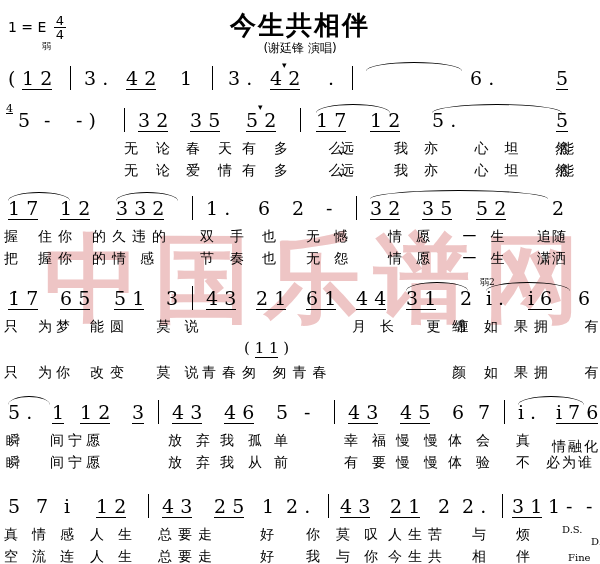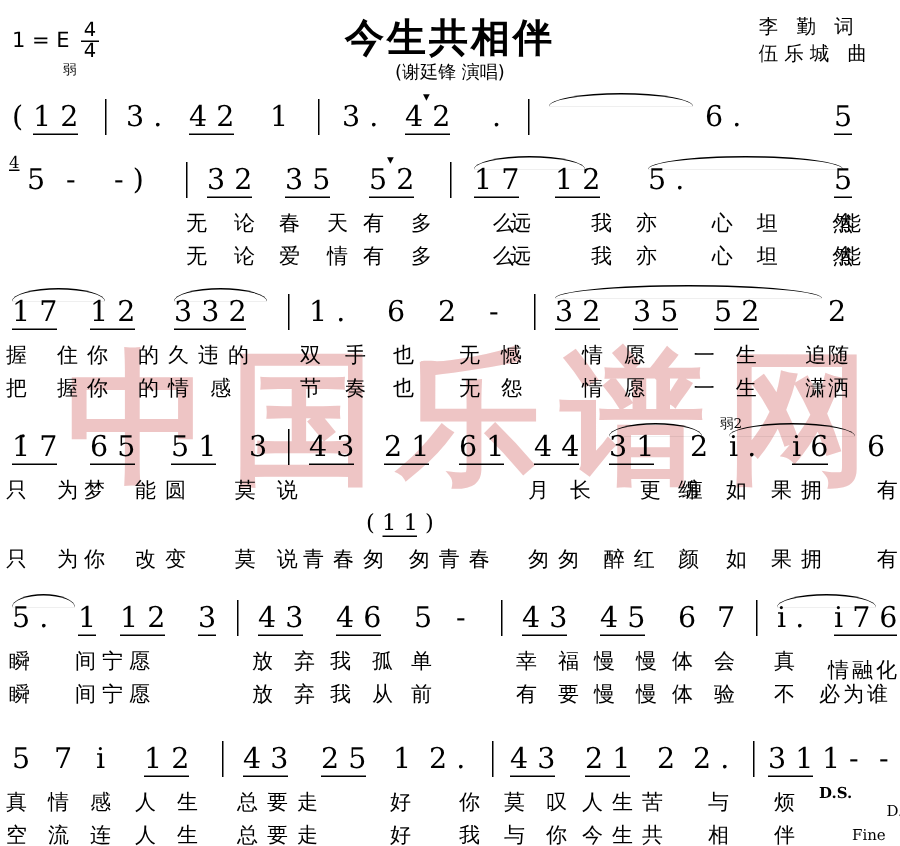--- a/index.html
+++ b/index.html
@@ -166,24 +166,20 @@
     <span>1 = E</span>
     <span class="frac">
       <span class="num">4</span>
       <span class="den">4</span>
     </span>
   </div>
   <div class="tiny" style="left:42px; top:40px;">弱</div>
 
   <div class="title">今生共相伴</div>
   <div class="subtitle">(谢廷锋 演唱)</div>
-  <div class="credits">
-    <div>李 勤 词</div>
-    <div>伍乐城 曲</div>
-  </div>
 
   <div class="row" style="top:66px;">
     <div class="notes">
       <span class="tok" style="left:8px; top:2px;">(</span>
       <span class="tok u1" style="left:22px; top:2px;">1 2</span>
       <span class="bar" style="left:70px;"></span>
       <span class="tok" style="left:84px; top:2px;">3 .</span>
       <span class="tok u1" style="left:126px; top:2px;">4 2</span>
       <span class="tok" style="left:180px; top:2px;">1</span>
       <span class="bar" style="left:212px;"></span>
@@ -297,21 +293,20 @@
     <div class="lyric" style="left:452px; top:32px;">绵</div>
     <div class="lyric" style="left:484px; top:32px; letter-spacing:16px;">如果</div>
     <div class="lyric" style="left:534px; top:32px; letter-spacing:16px;">拥 有 一</div>
 
     <div class="tok" style="position:absolute; left:244px; top:52px; font-family:'DejaVu Serif',serif; font-size:15px;">( <span style="border-bottom:1.6px solid #000;">1 1</span> )</div>
 
     <div class="lyric" style="left:4px; top:78px; letter-spacing:20px;">只为</div>
     <div class="lyric" style="left:56px; top:78px; letter-spacing:20px;">你改</div>
     <div class="lyric" style="left:110px; top:78px; letter-spacing:14px;">变 莫说</div>
     <div class="lyric" style="left:202px; top:78px; letter-spacing:6px;">青春匆 匆青春</div>
-    <div class="lyric" style="left:352px; top:78px; letter-spacing:6px;">匆匆 醉红</div>
     <div class="lyric" style="left:452px; top:78px;">颜</div>
     <div class="lyric" style="left:484px; top:78px; letter-spacing:16px;">如果</div>
     <div class="lyric" style="left:534px; top:78px; letter-spacing:16px;">拥 有 一</div>
   </div>
 
   <div class="row" style="top:400px;">
     <div class="notes">
       <span class="tok" style="left:8px; top:2px;">5 .</span>
       <span class="tok u1" style="left:52px; top:2px;">1</span>
       <span class="tok u1" style="left:80px; top:2px;">1 2</span>
@@ -392,18 +387,18 @@
     <div class="lyric" style="left:32px; top:54px; letter-spacing:14px;">流连</div>
     <div class="lyric" style="left:90px; top:54px; letter-spacing:14px;">人生</div>
     <div class="lyric" style="left:158px; top:54px; letter-spacing:6px;">总要走</div>
     <div class="lyric" style="left:260px; top:54px;">好</div>
     <div class="lyric" style="left:306px; top:54px;">我</div>
     <div class="lyric" style="left:336px; top:54px; letter-spacing:14px;">与你</div>
     <div class="lyric" style="left:388px; top:54px; letter-spacing:6px;">今生共</div>
     <div class="lyric" style="left:472px; top:54px;">相</div>
     <div class="lyric" style="left:516px; top:54px;">伴</div>
 
-    <div class="dsmark" style="left:546px; top:30px;font-weight:bold;">D.S.</div>
+    <div class="dsmark" style="left:562px; top:30px;">D.S.</div>
     <div class="dsmark" style="left:591px; top:42px;">D.S.2</div>
     <div class="dsmark" style="left:568px; top:58px;">Fine</div>
   </div>
 
 </div>
 
 </body></html>

